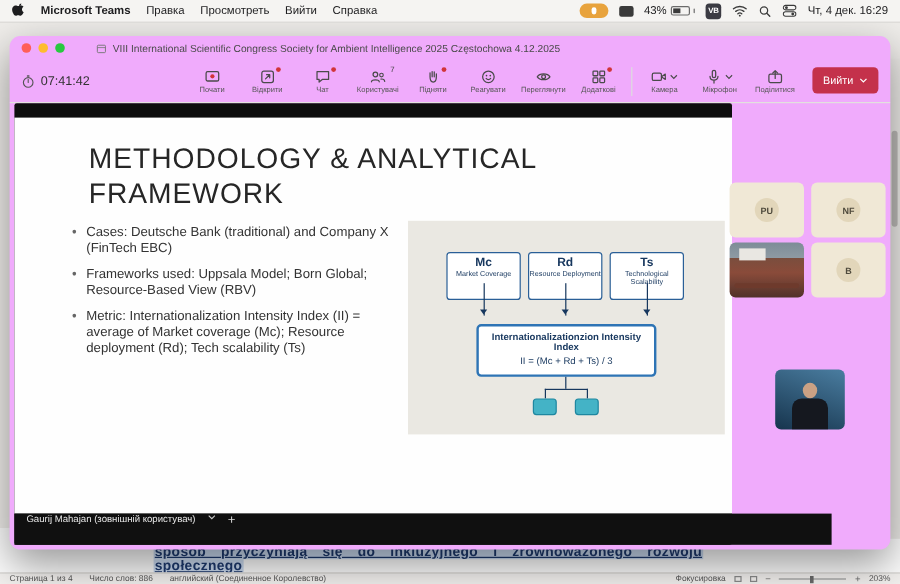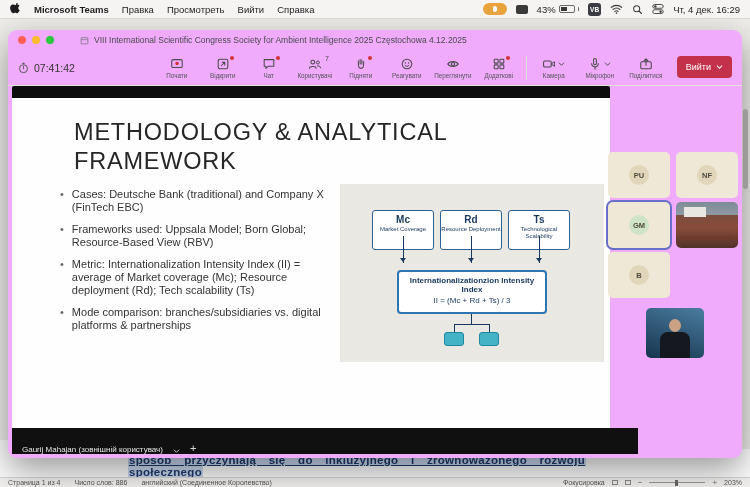--- a/index.html
+++ b/index.html
@@ -52,21 +52,21 @@
   .tbtn .dot { position:absolute; top:0; right:12px; width:4px; height:4px; border-radius:50%; background:#d13438; }
   .tbtn .cnt { position:absolute; top:-1px; right:9px; font-size:6.5px; color:#444; }
   .ico-row { display:flex; align-items:center; gap:2px; }
   .sep { width:1px; height:24px; background:#ddd; margin:0 4px; }
   .leave { margin-left:8px; background:#c4314b; color:#fff; border-radius:4px; height:22px; padding:0 9px; display:flex; align-items:center; gap:5px; font-size:9px; }
   svg.ic { display:block; }
 
   
   .stage { position:absolute; left:4px; top:56px; width:598px; height:368px; background:#0d0d0d; border-radius:2px; }
   .slide { position:absolute; left:0; top:12px; width:598px; height:330px; background:#fefefe; overflow:hidden; }
-  .pbar { position:absolute; left:0; bottom:0; width:626px; height:26px; background:#101010; color:#e8e8e8; display:flex; align-items:flex-end; padding:0 10px; gap:10px; font-size:8px; }
+  .pbar { position:absolute; left:0; bottom:0; width:681px; height:26px; background:#101010; color:#e8e8e8; display:flex; align-items:flex-start; padding:0 10px; gap:10px; font-size:8px; }
   .pbar .plus { font-size:11px; color:#ddd; }
 
   .s-title { position:absolute; left:62px; top:20px; font-size:23.5px; line-height:29px; letter-spacing:0.8px; color:#262626; }
   .s-bullets { position:absolute; left:48px; top:90px; width:282px; }
   .bullet { display:flex; gap:8px; margin-bottom:9px; font-size:11px; line-height:13px; color:#333; }
   .bullet::before { content:"•"; color:#666; font-size:11px; line-height:13px; }
 
   .panel { position:absolute; left:328px; top:86px; width:264px; height:178px; background:#eae8e2; }
   .nodes { position:absolute; top:10px; left:32px; display:flex; gap:6px;margin-top:16px; }
   .node { width:62px; height:40px; background:#fff; border:1.5px solid #2a5f97; border-radius:3px; text-align:center; padding-top:3px; }
@@ -324,21 +324,20 @@
     <div class="stage">
       <div class="slide">
         <div class="s-title">
           <div>METHODOLOGY &amp; ANALYTICAL</div>
           <div>FRAMEWORK</div>
         </div>
         <div class="s-bullets">
           <div class="bullet">Cases: Deutsche Bank (traditional) and Company X (FinTech EBC)</div>
           <div class="bullet">Frameworks used: Uppsala Model; Born Global; Resource-Based View (RBV)</div>
           <div class="bullet">Metric: Internationalization Intensity Index (II) = average of Market coverage (Mc); Resource deployment (Rd); Tech scalability (Ts)</div>
-          <div class="bullet">Mode comparison: branches/subsidiaries vs. digital platforms &amp; partnerships</div>
         </div>
 
         <div class="panel">
           <div class="nodes">
             <div class="node">
               <div class="abbr">Mc</div>
               <div class="nlabel">Market Coverage</div>
             </div>
             <div class="node">
               <div class="abbr">Rd</div>
@@ -374,23 +373,20 @@
       </div>
     </div>
 
     <div class="tiles">
       <div class="tile">
         <span class="tcircle">PU</span>
       </div>
       <div class="tile">
         <span class="tcircle">NF</span>
       </div>
-      <div class="tile green active">
-        <span class="tcircle">GM</span>
-      </div>
       <div class="tile video">
         <i class="scr"></i>
           <i class="row"></i>
       </div>
       <div class="tile">
         <span class="tcircle">B</span>
       </div>
     </div>
     <div class="tile photo">
       <i class="head"></i>

